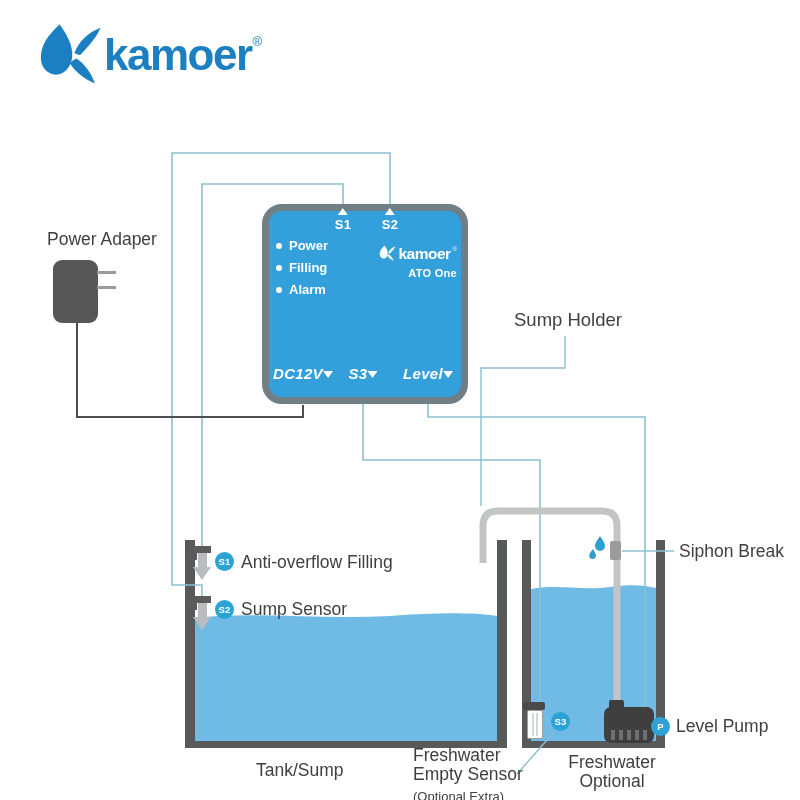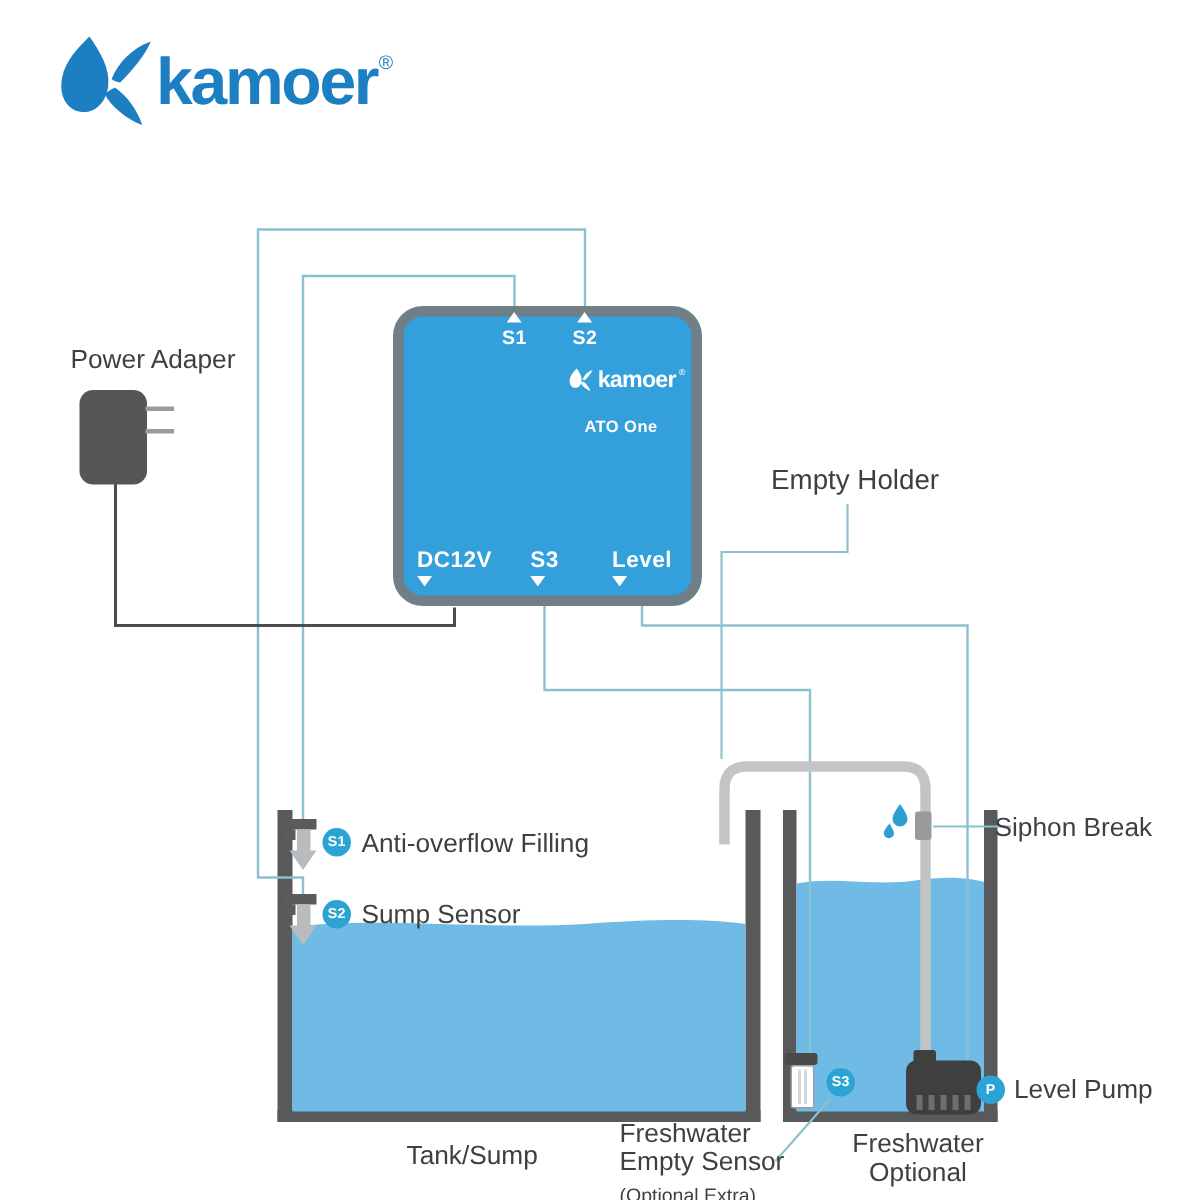--- a/index.html
+++ b/index.html
@@ -16,34 +16,34 @@
   .brand{position:absolute;left:38px;top:18px;display:flex;align-items:center;}
   .brand-text{font-size:44px;font-weight:bold;letter-spacing:-1.5px;color:#1c7fc2;line-height:1;}
   .brand-reg{font-size:13px;color:#1c7fc2;vertical-align:super;position:relative;top:-14px;left:1px;}
   
   .controller{
     position:absolute;left:262px;top:204px;width:206px;height:200px;
     box-sizing:border-box;border:7px solid #6f7f85;border-radius:20px;
     background:#339fdb;
   }
   .port-top{position:absolute;top:-3px;display:flex;flex-direction:column;align-items:center;transform:translateX(-50%);}
-  .port-bottom{position:absolute;top:154px;display:flex;flex-direction:column;transform:translateX(-50%);}
+  .port-bottom{position:absolute;top:154px;display:flex;flex-direction:row;align-items:center;transform:translateX(-50%);font-style:italic;}
   .port-label{color:#fff;font-weight:bold;font-size:13px;margin-top:2px;letter-spacing:.3px;}
   .port-label-lg{color:#fff;font-weight:bold;font-size:15px;margin-bottom:2px;letter-spacing:.3px;}
   .tri-up{width:0;height:0;border-left:5px solid transparent;border-right:5px solid transparent;border-bottom:7px solid #fff;}
   .tri-down{width:0;height:0;border-left:5px solid transparent;border-right:5px solid transparent;border-top:7px solid #fff;}
   .leds{position:absolute;left:7px;top:27px;display:flex;flex-direction:column;gap:7px;}
   .led-row{display:flex;align-items:center;gap:7px;}
   .led-dot{width:6px;height:6px;border-radius:50%;background:#fff;}
   .led-label{color:#fff;font-weight:bold;font-size:13px;}
   .ctrl-logo{position:absolute;left:102px;top:33px;width:86px;text-align:right;}
   .ctrl-logo-row{display:flex;align-items:center;justify-content:flex-end;gap:2px;}
   .ctrl-brand{color:#fff;font-weight:bold;font-size:15.5px;letter-spacing:-.5px;line-height:1;}
   .ctrl-reg{color:#fff;font-size:6px;position:relative;top:-5px;}
-  .ctrl-model{color:#fff;font-weight:bold;font-size:11px;margin-top:16px;letter-spacing:.3px;text-align:center;}
+  .ctrl-model{color:#fff;font-weight:bold;font-size:11px;margin-top:4px;letter-spacing:.3px;}
   
   .adapter-body{position:absolute;left:53px;top:260px;width:45px;height:63px;background:#565656;border-radius:9px;}
   .prong{position:absolute;height:3px;width:19px;background:#9a9a9a;}
   
   .wall{position:absolute;background:#58595b;}
   
   .badge{
     position:absolute;width:19px;height:19px;border-radius:50%;
     background:#2ba3d4;color:#fff;font-size:9.5px;font-weight:bold;
     display:flex;align-items:center;justify-content:center;letter-spacing:.2px;
@@ -120,20 +120,34 @@
 <div class="controller layer3">
   <div class="port-top" style="left:74px">
     <div class="tri-up"></div>
     <div class="port-label">S1</div>
   </div>
   <div class="port-top" style="left:121px">
     <div class="tri-up"></div>
     <div class="port-label">S2</div>
   </div>
 
+  <div class="leds">
+    <div class="led-row">
+      <div class="led-dot"></div>
+      <div class="led-label">Power</div>
+    </div>
+    <div class="led-row">
+      <div class="led-dot"></div>
+      <div class="led-label">Filling</div>
+    </div>
+    <div class="led-row">
+      <div class="led-dot"></div>
+      <div class="led-label">Alarm</div>
+    </div>
+  </div>
 
   <div class="ctrl-logo">
     <div class="ctrl-logo-row">
       <svg width="17" height="19" viewBox="0 0 58 58">
         <use href="#kmark" fill="#ffffff"></use>
       </svg>
       <span class="ctrl-brand">kamoer</span>
       <span class="ctrl-reg">®</span>
     </div>
     <div class="ctrl-model">ATO One</div>
@@ -146,22 +160,22 @@
   <div class="port-bottom" style="left:94px">
     <div class="port-label-lg">S3</div>
     <div class="tri-down"></div>
   </div>
   <div class="port-bottom" style="left:159px">
     <div class="port-label-lg">Level</div>
     <div class="tri-down"></div>
   </div>
 </div>
 
-<div class="lbl layer3" style="left:514px;top:309px;font-size:18.5px">Empty Holder</div>
-<div class="lbl layer3" style="left:663px;top:541px">Siphon Break</div>
+<div class="lbl layer3" style="left:514px;top:309px;font-size:18.5px">Sump Holder</div>
+<div class="lbl layer3" style="left:679px;top:541px">Siphon Break</div>
 
 <div class="abs layer3" style="left:610px;top:541px;width:11px;height:19px;background:#9b9b9b;border-radius:2px"></div>
 <svg class="abs layer3" style="left:588px;top:535px" width="20" height="26" viewBox="0 0 20 26">
   <path d="M12,1 C14,4 17,8 17,11 a5,5 0 1 1 -10,0 C7,8 10,4 12,1 Z" fill="#2e9ed3"></path>
   <path d="M5,14 C6,16 8,18.5 8,20.5 a3.4,3.4 0 1 1 -6.8,0 C1.2,18.5 3.5,16 5,14 Z" fill="#2e9ed3"></path>
 </svg>
 
 <div class="clamp-bar layer3" style="left:189px;top:546px;width:22px;height:7px"></div>
 <div class="clamp-bar layer3" style="left:189px;top:553px;width:8px;height:7px"></div>
 <div class="sensor-stem layer3" style="left:198px;top:553px;width:9px;height:15px"></div>
@@ -187,21 +201,21 @@
 <div class="pump-body layer3">
   <div class="pump-slot"></div>
   <div class="pump-slot"></div>
   <div class="pump-slot"></div>
   <div class="pump-slot"></div>
   <div class="pump-slot"></div>
 </div>
 <div class="badge layer3" style="left:651px;top:717px">P</div>
 <div class="lbl layer3" style="left:676px;top:716px">Level Pump</div>
 
-<div class="lbl layer3" style="left:271px;top:760px">Tank/Sump</div>
+<div class="lbl layer3" style="left:256px;top:760px">Tank/Sump</div>
 
 <div class="txtblock layer3" style="left:413px;top:746px">
   <div>Freshwater</div>
   <div>Empty Sensor</div>
   <div class="lbl small" style="position:static;margin-top:3px">(Optional Extra)</div>
 </div>
 
 <div class="txtblock layer3" style="left:551px;top:753px;width:122px;text-align:center">
   <div>Freshwater</div>
   <div>Optional</div>

